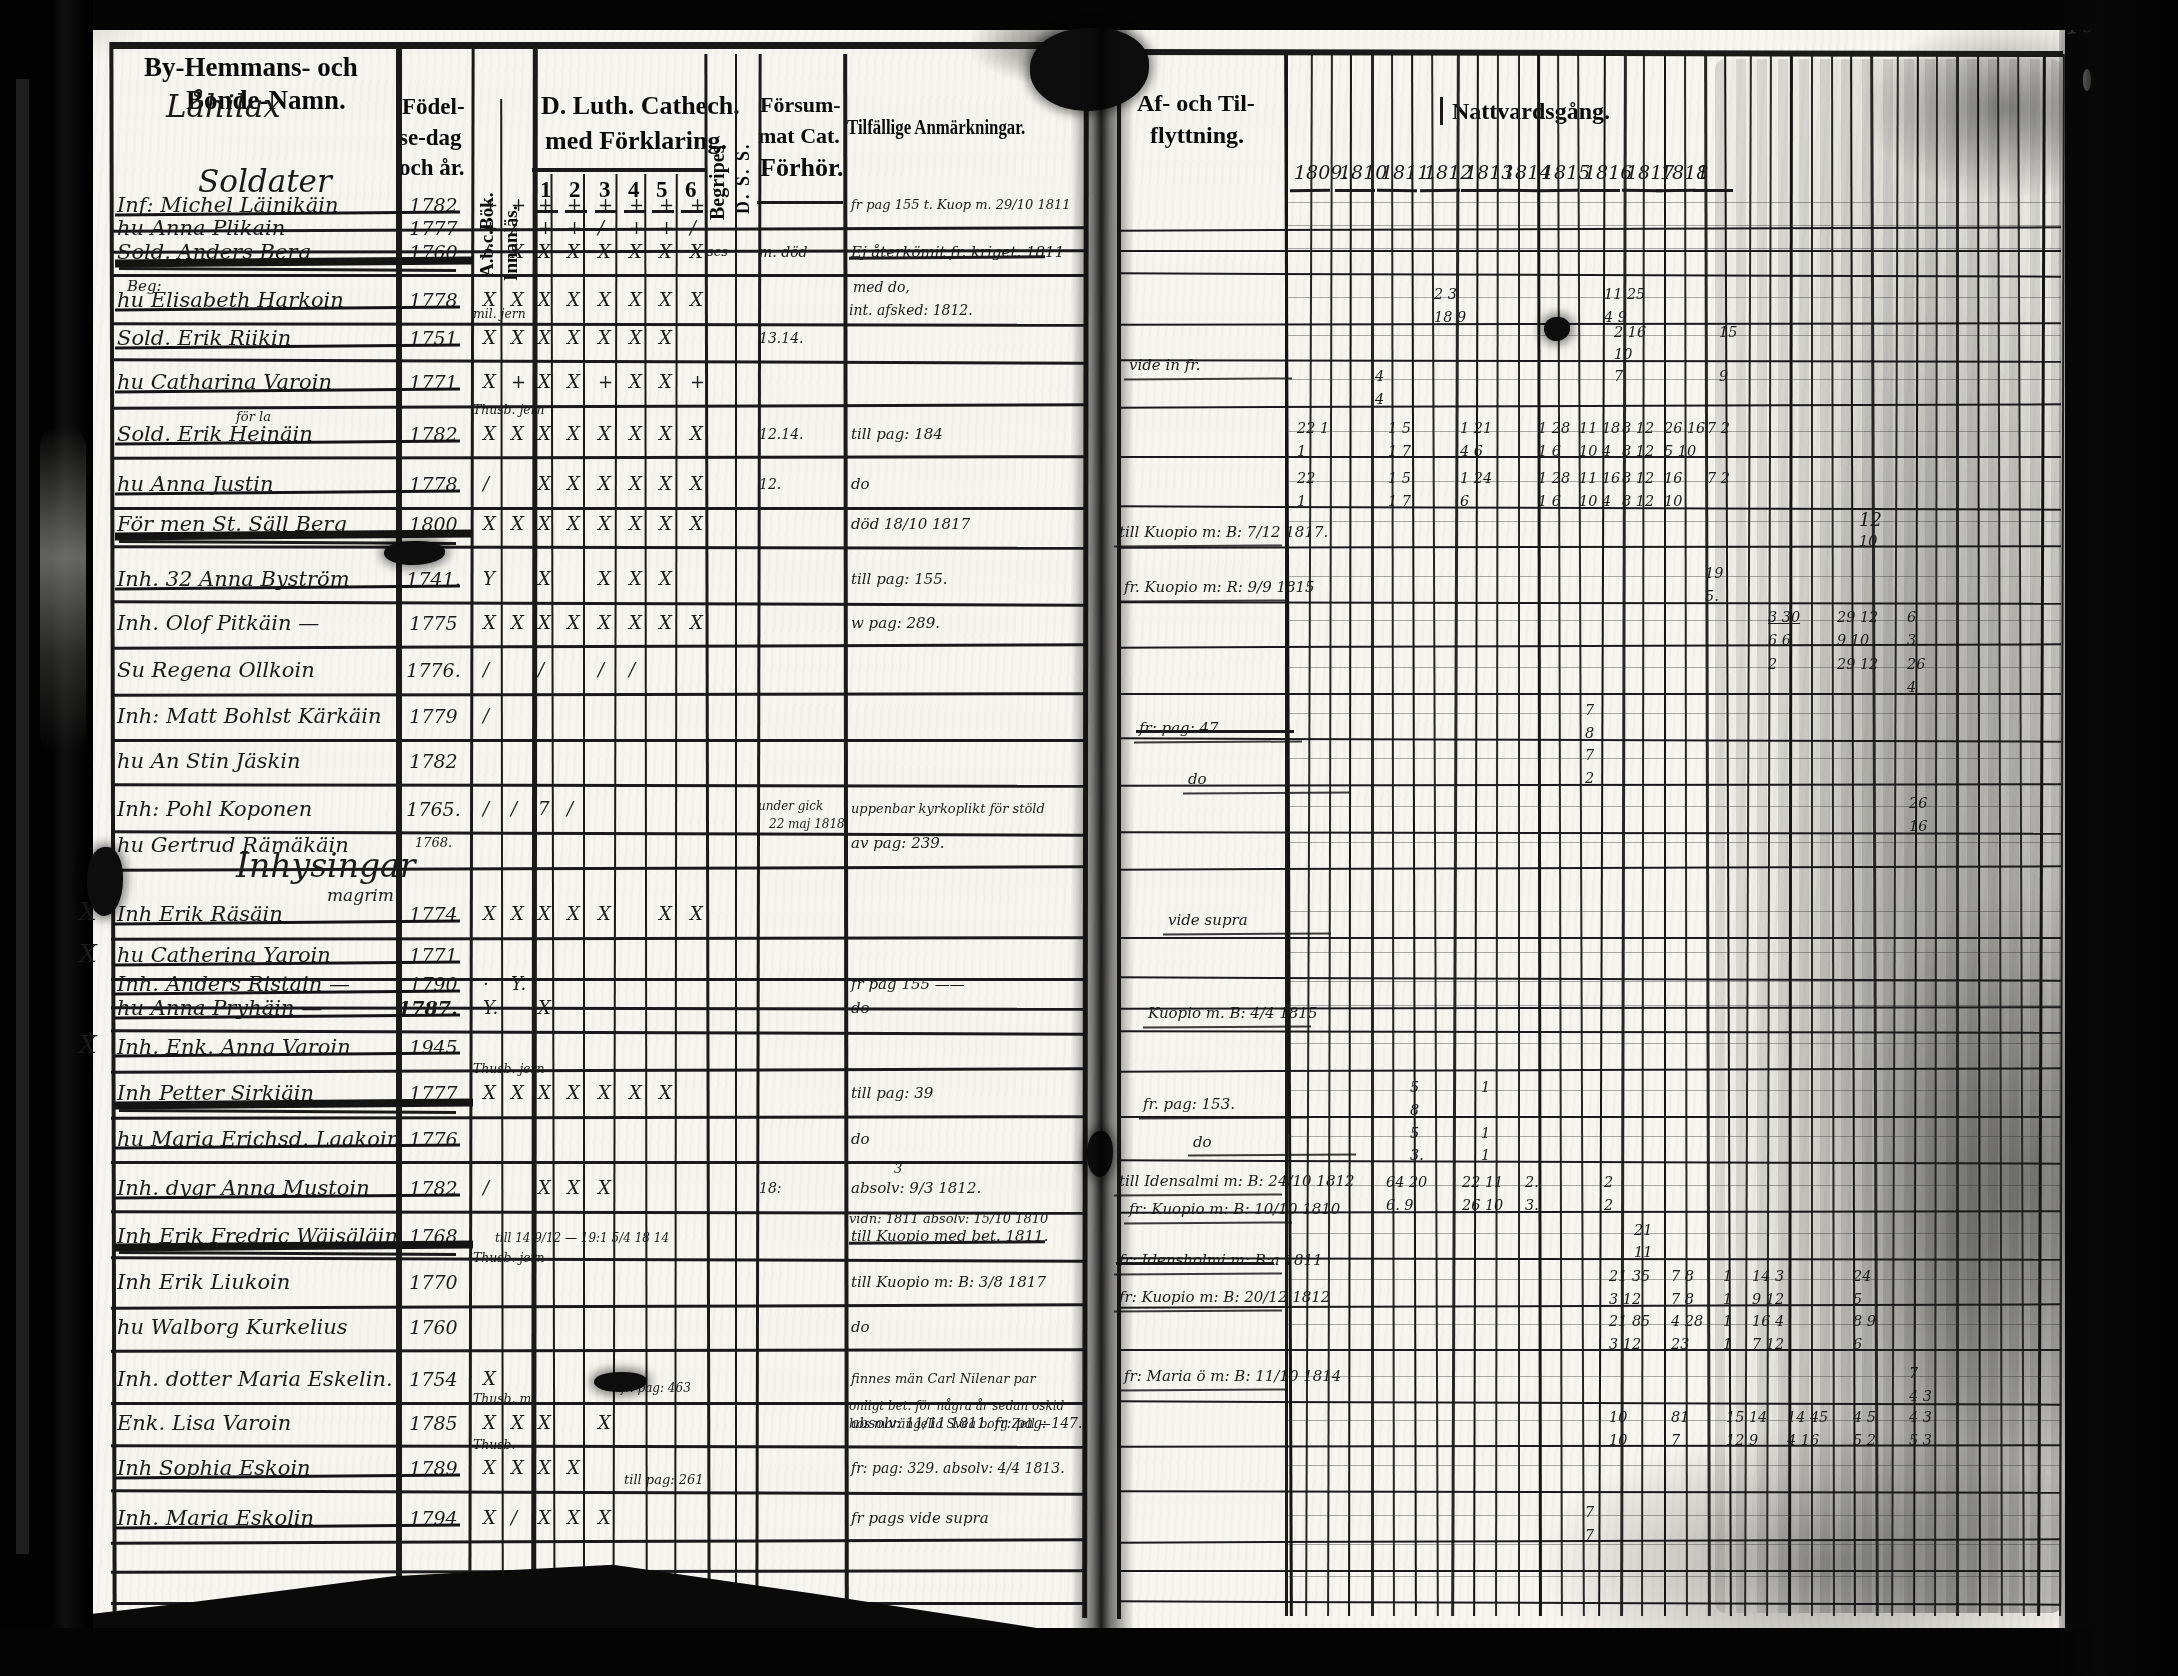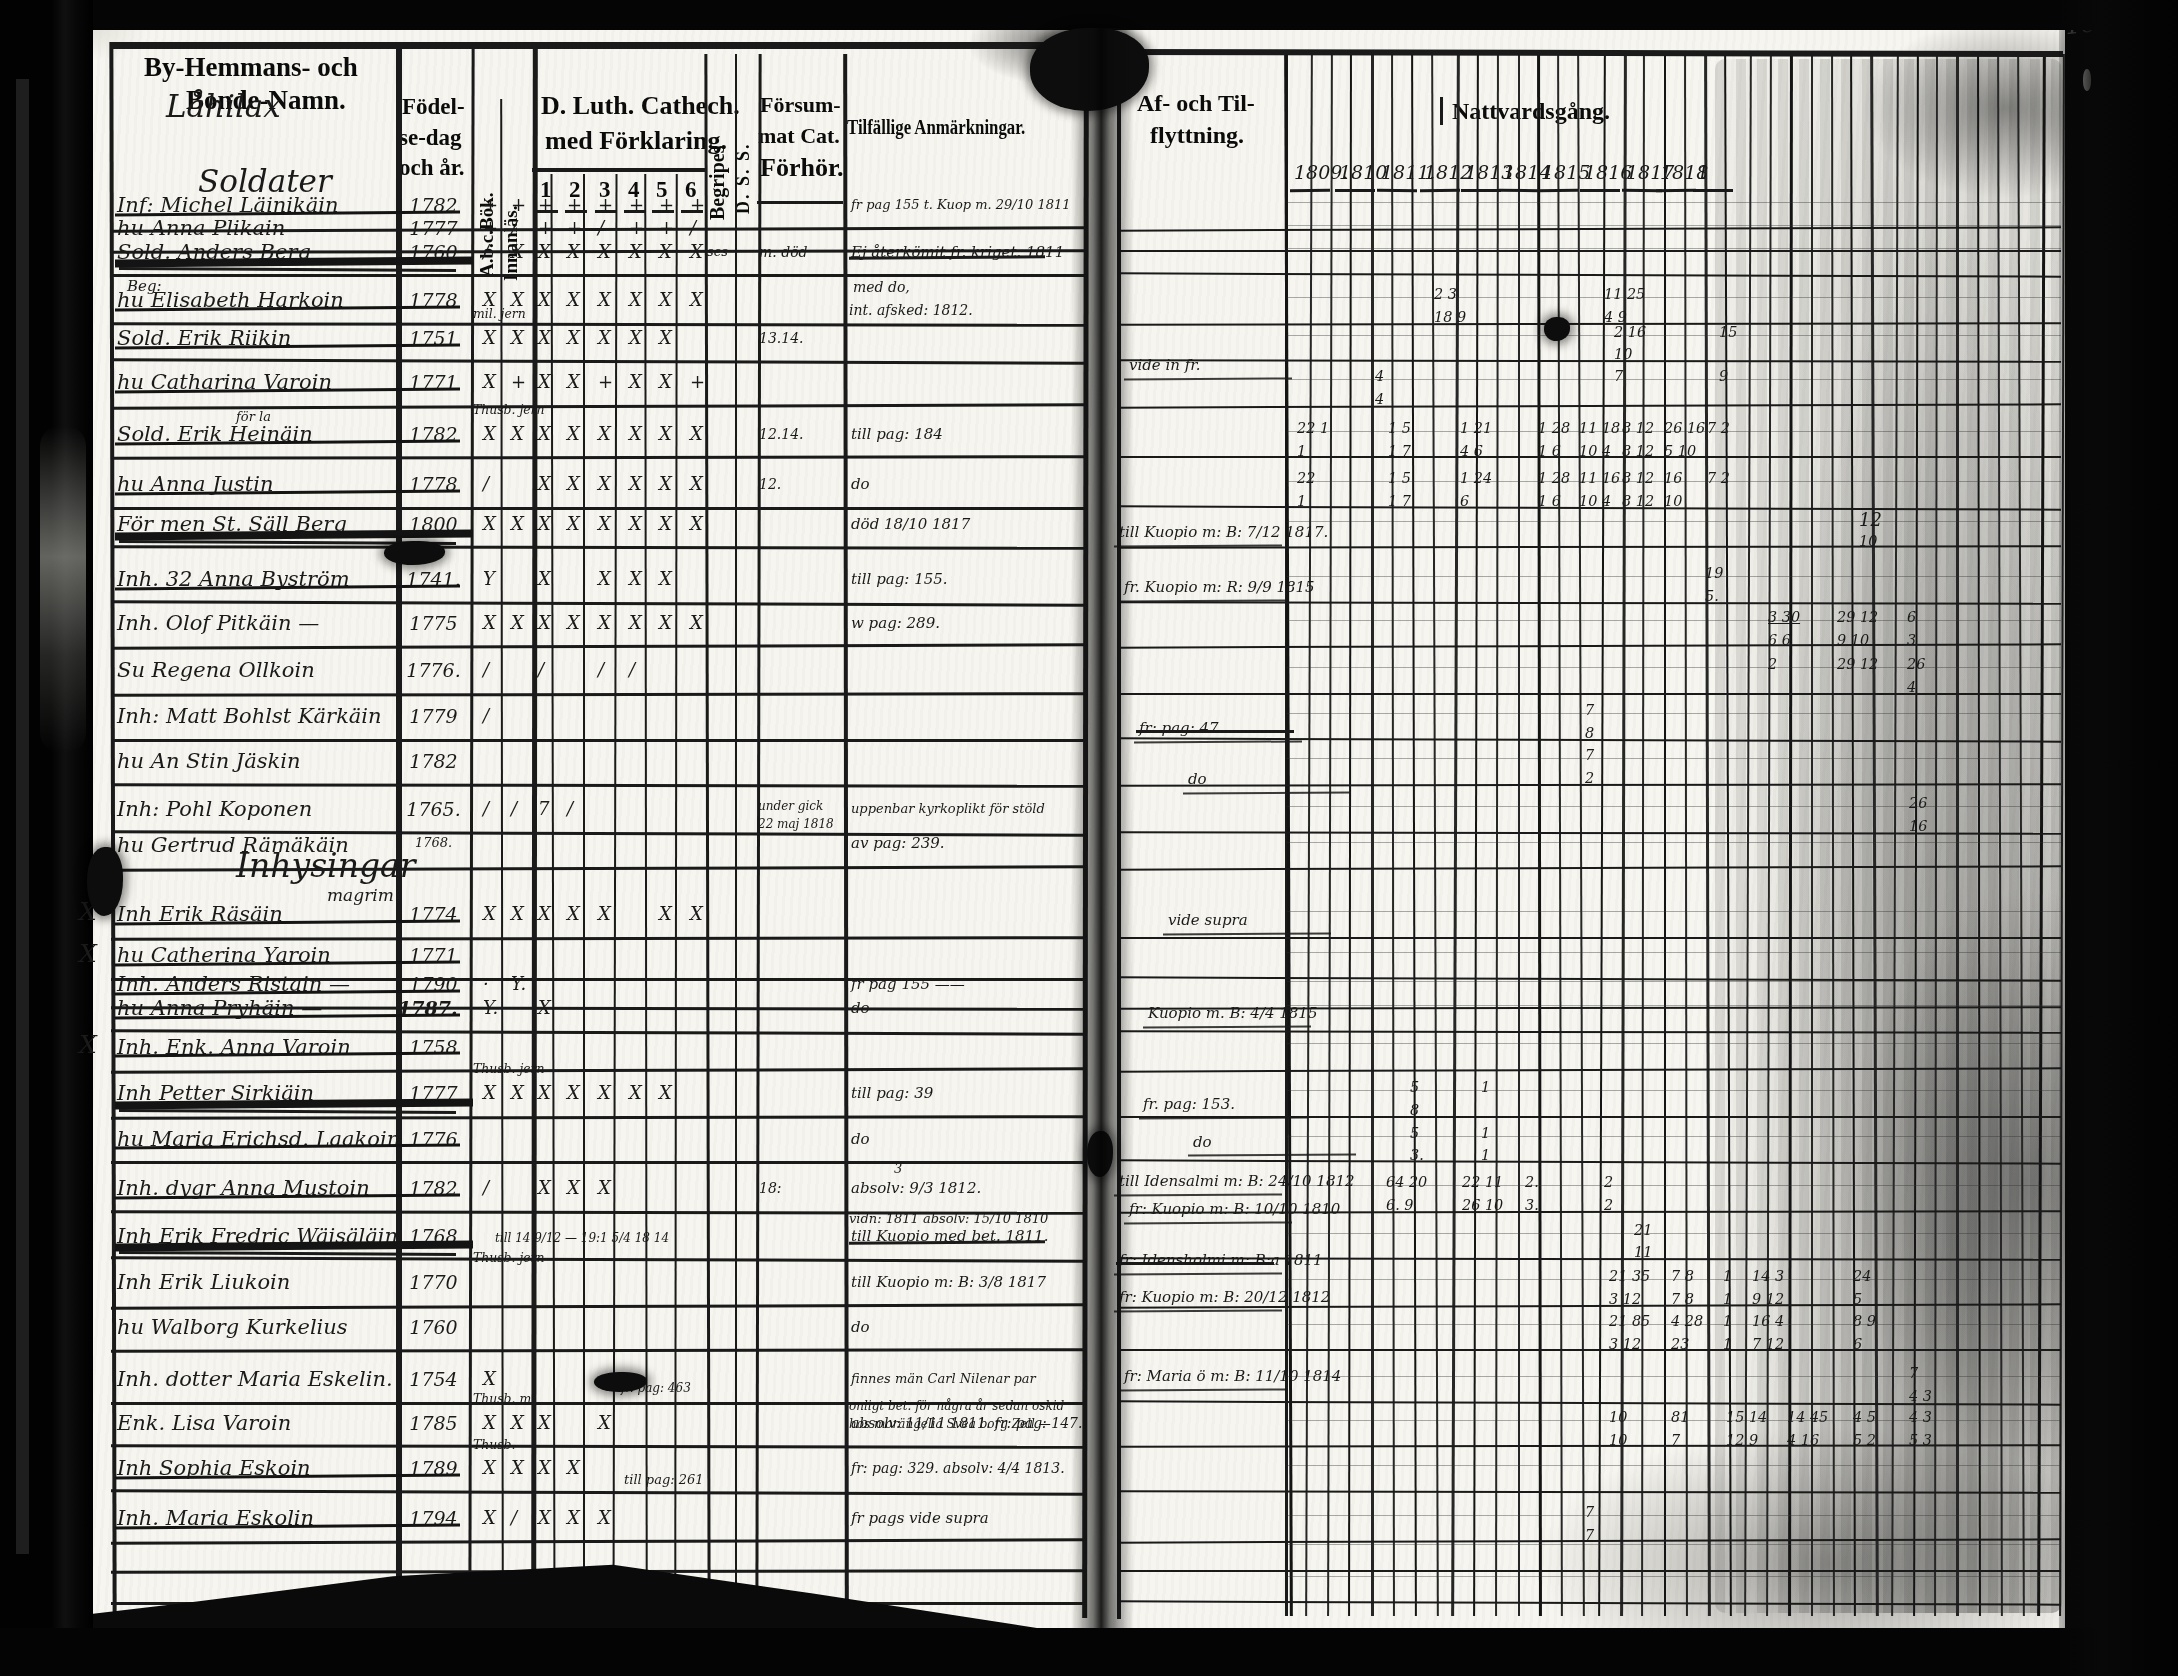--- a/index.html
+++ b/index.html
@@ -515,21 +515,21 @@
     <div class="hw" style="left: 511px; top: 975px; font-size: 18px;">Y.</div>
     <div class="hw" style="left: 851px; top: 977px; font-size: 15px;">fr pag 155 ——</div>
     <div class="line" style="left: 115px; top: 991px; width: 345px; height: 3.2px; transform: rotate(-0.5deg); background: rgb(20, 20, 20);"></div>
     <div class="hw" style="left: 117px; top: 998px; font-size: 21px;">hu Anna Pryhäin —</div>
     <div class="hw" style="left: 398px; top: 999px; width: 71px; font-size: 19px; text-align: left; font-weight: bold;">1787.</div>
     <div class="hw" style="left: 483px; top: 999px; font-size: 18px;">Y.</div>
     <div class="hw" style="left: 538px; top: 999px; font-size: 18px;">X</div>
     <div class="hw" style="left: 851px; top: 1001px; font-size: 15px;">do</div>
     <div class="line" style="left: 115px; top: 1015px; width: 345px; height: 3.2px; transform: rotate(-0.5deg); background: rgb(20, 20, 20);"></div>
     <div class="hw" style="left: 117px; top: 1037px; font-size: 21px;">Inh. Enk. Anna Varoin</div>
-    <div class="hw" style="left: 398px; top: 1038px; width: 71px; font-size: 19px; text-align: center;">1758</div>
+    <div class="hw" style="left: 398px; top: 1038px; width: 71px; font-size: 19px; text-align: center;">1945</div>
     <div class="hw" style="left: 79px; top: 1032px; font-size: 25px;">X</div>
     <div class="line" style="left: 115px; top: 1053px; width: 345px; height: 3.2px; transform: rotate(-0.5deg); background: rgb(20, 20, 20);"></div>
     <div class="hw" style="left: 117px; top: 1083px; font-size: 21px;">Inh Petter Sirkiäin</div>
     <div class="hw" style="left: 398px; top: 1084px; width: 71px; font-size: 19px; text-align: center;">1777</div>
     <div class="hw" style="left: 483px; top: 1084px; font-size: 18px;">X</div>
     <div class="hw" style="left: 511px; top: 1084px; font-size: 18px;">X</div>
     <div class="hw" style="left: 538px; top: 1084px; font-size: 18px;">X</div>
     <div class="hw" style="left: 567px; top: 1084px; font-size: 18px;">X</div>
     <div class="hw" style="left: 598px; top: 1084px; font-size: 18px;">X</div>
     <div class="hw" style="left: 629px; top: 1084px; font-size: 18px;">X</div>
@@ -650,21 +650,21 @@
     <div class="hw" style="left: 166px; top: 91px; font-size: 31px;">Låhilax</div>
     <div class="hw" style="left: 198px; top: 166px; font-size: 31px;">Soldater</div>
     <div class="hw" style="left: 236px; top: 849px; font-size: 33px;">Inhysingar</div>
     <div class="hw" style="left: 327px; top: 887px; font-size: 17px;">magrim</div>
     <div class="hw" style="left: 127px; top: 279px; font-size: 15px;">Beg:</div>
     <div class="hw" style="left: 236px; top: 410px; font-size: 13px;">för la</div>
     <div class="hw" style="left: 412px; top: 548px; font-size: 13px;">3</div>
     <div class="hw" style="left: 853px; top: 280px; font-size: 14px;">med do,</div>
     <div class="hw" style="left: 849px; top: 303px; font-size: 14px;">int. afsked: 1812.</div>
     <div class="hw" style="left: 758px; top: 800px; font-size: 12px;">under gick</div>
-    <div class="hw" style="left: 758px; top: 818px; font-size: 12px;">22 maj 1818</div>
+    <div class="hw" style="left: 758px; top: 818px; font-size: 12px; padding-left: 11px;">22 maj 1818</div>
     <div class="hw" style="left: 851px; top: 836px; font-size: 15px;">av pag: 239.</div>
     <div class="hw" style="left: 894px; top: 1162px; font-size: 13px;">3</div>
     <div class="hw" style="left: 849px; top: 1212px; font-size: 13px;">vidn: 1811 absolv: 15/10 1810</div>
     <div class="hw" style="left: 495px; top: 1232px; font-size: 12px;">till 14 9/12 — 19:1 5/4 18 14</div>
     <div class="hw" style="left: 849px; top: 1400px; font-size: 12px;">onligt bet. för några år sedan oskid</div>
     <div class="hw" style="left: 849px; top: 1418px; font-size: 12px;">hos morängelia Svea borg Zell —</div>
     <div class="hw" style="left: 621px; top: 1382px; font-size: 12px;">fr. pag: 463</div>
     <div class="hw" style="left: 624px; top: 1473px; font-size: 13px;">till pag: 261</div>
     <div class="hw" style="left: 1129px; top: 358px; font-size: 15px;">vide in fr.</div>
     <div class="line" style="left: 1124px; top: 378px; width: 168px; height: 2px; transform: rotate(-0.4deg); opacity: 0.85;"></div>

